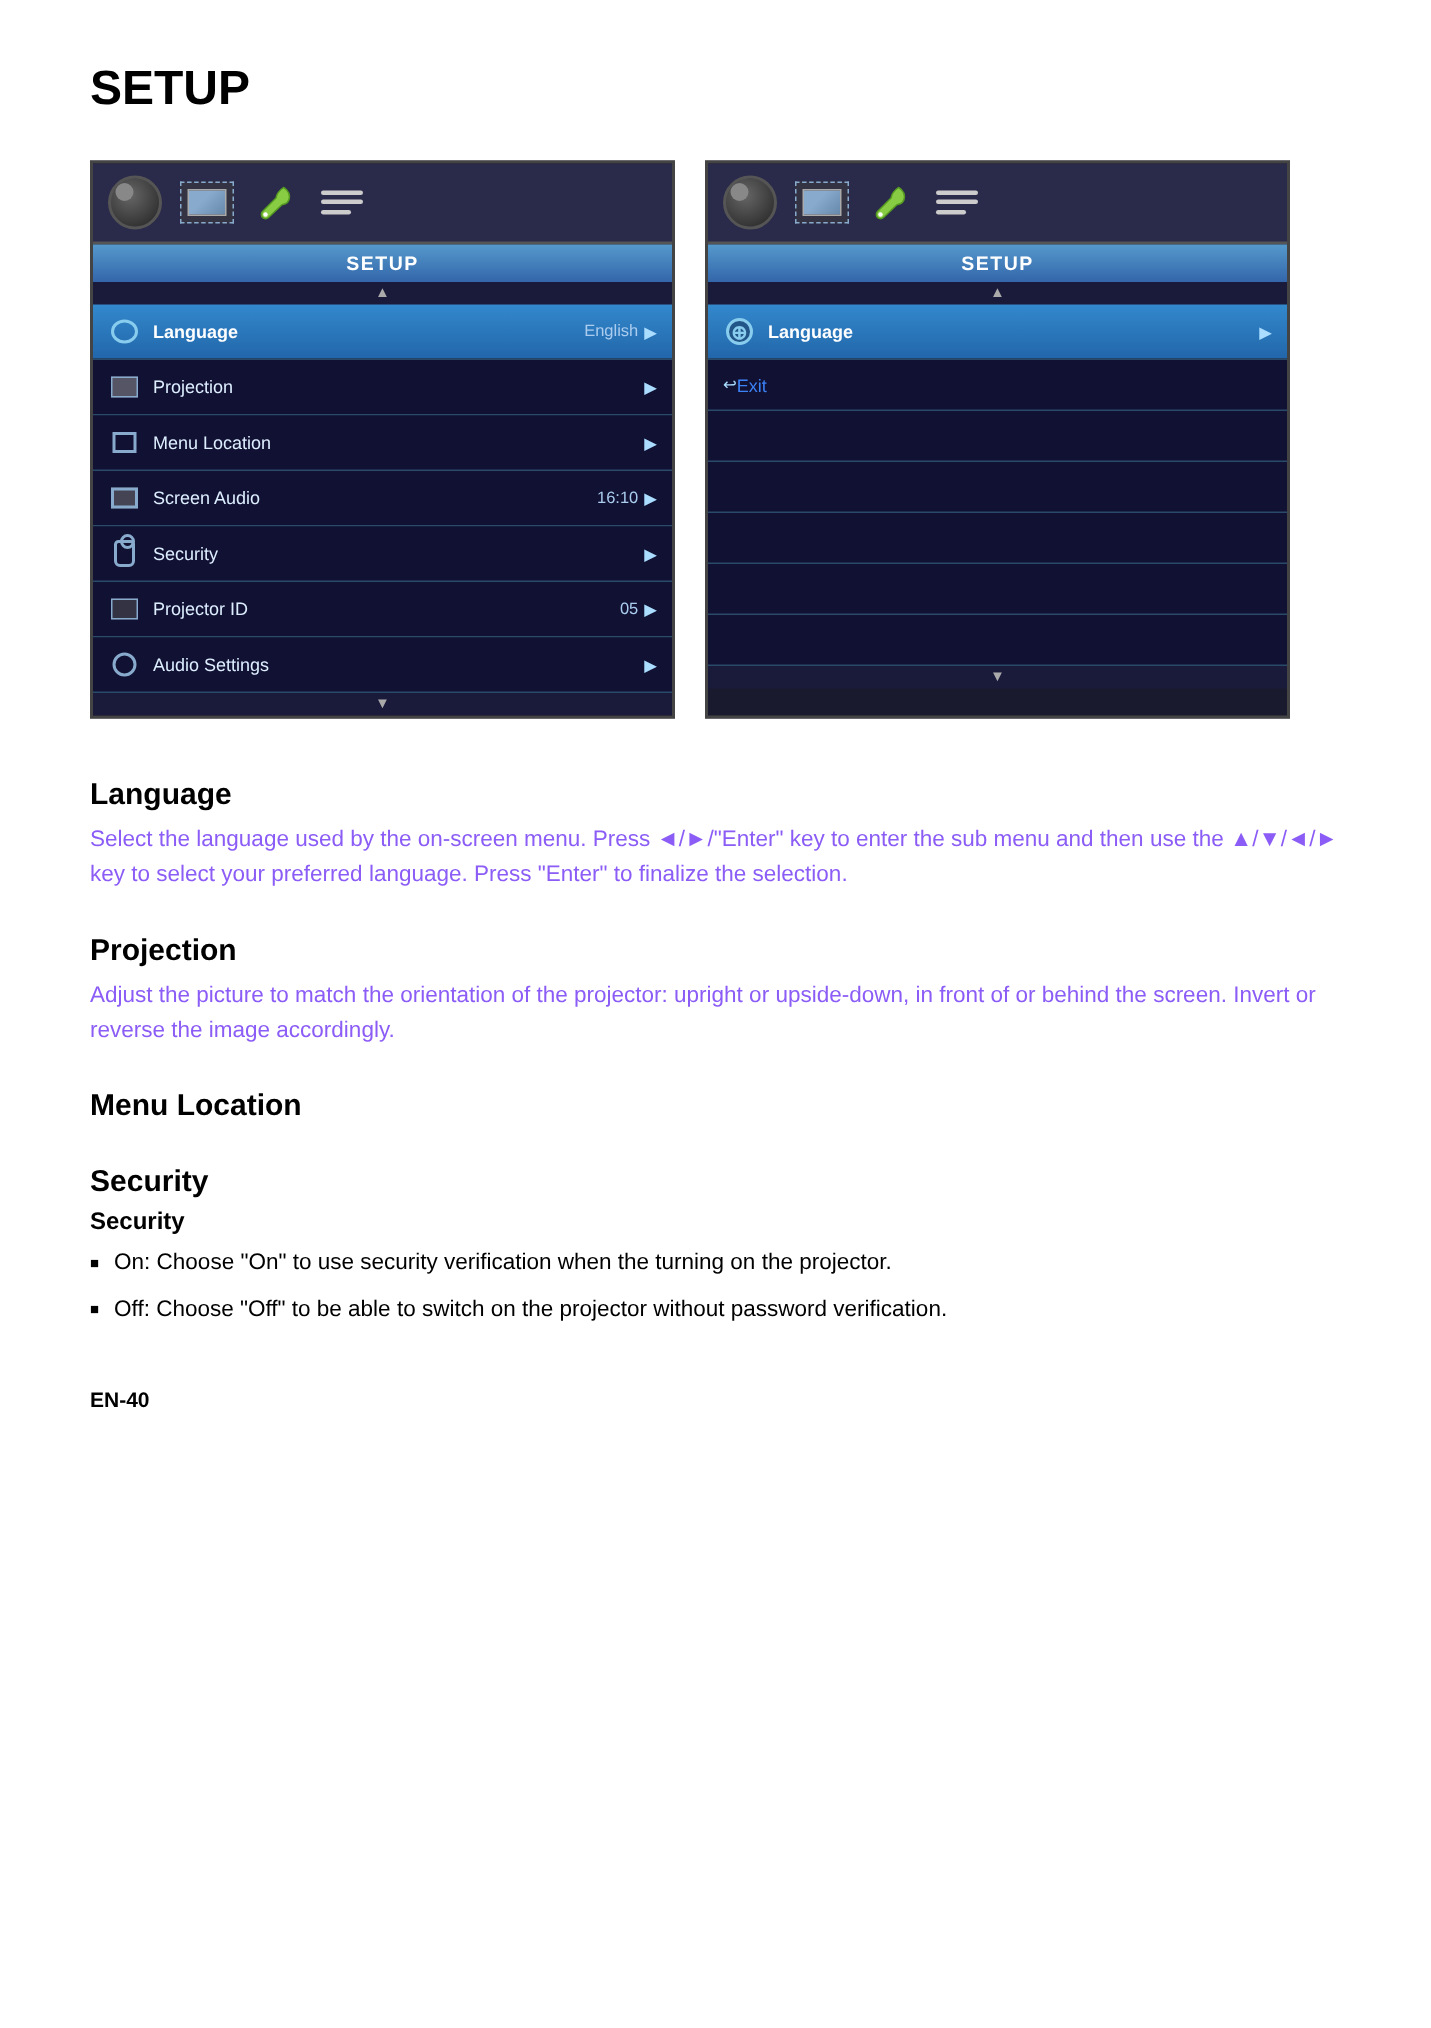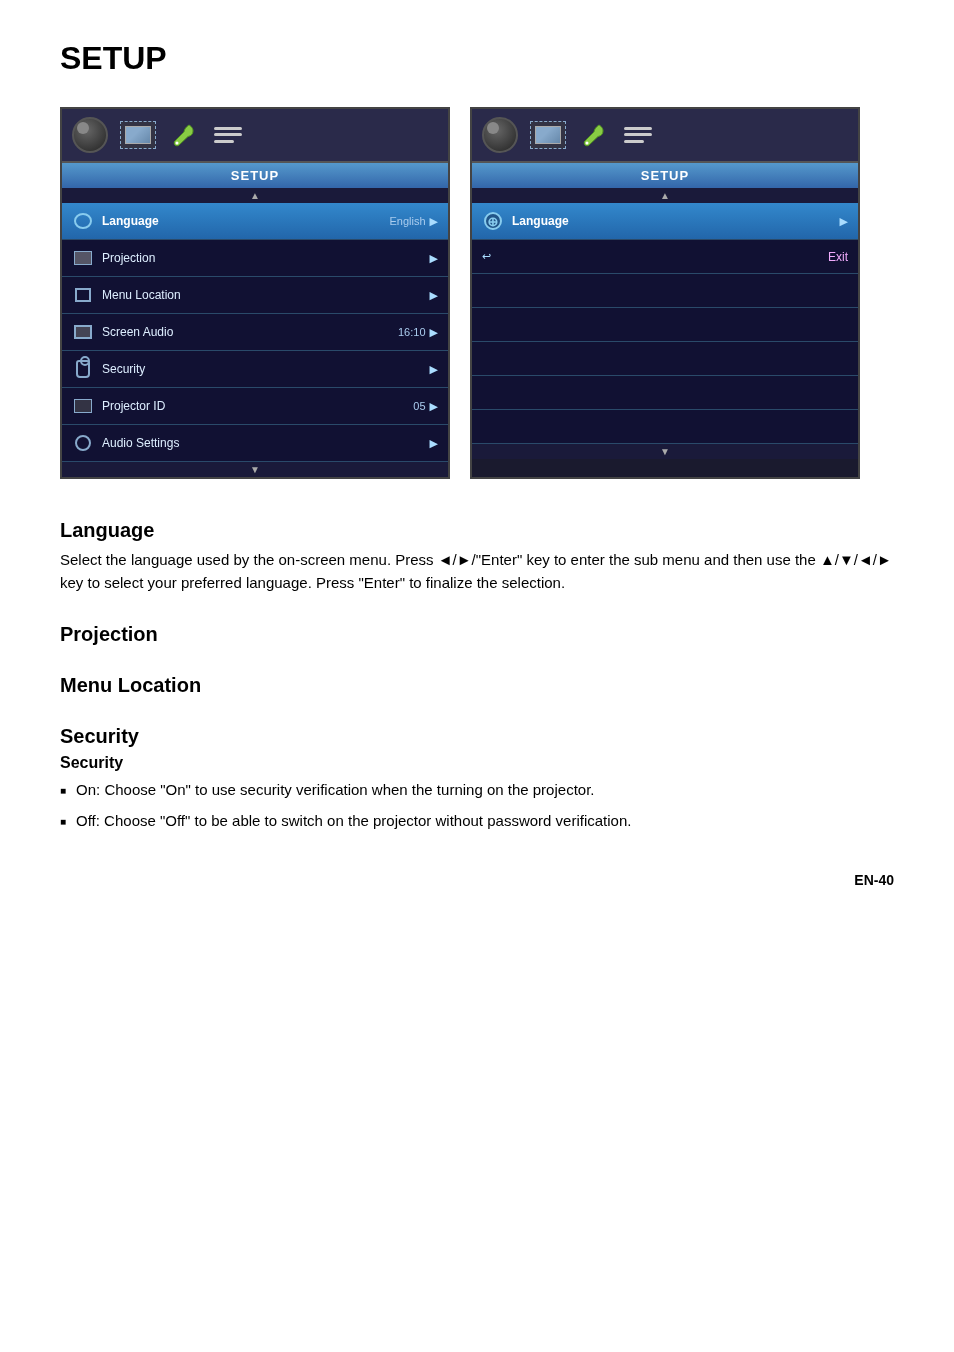--- a/index.html
+++ b/index.html
@@ -183,21 +183,21 @@
       margin-bottom: 6px;
     }
     .section-subtitle {
       font-size: 16px;
       font-weight: bold;
       margin-bottom: 6px;
     }
     .section-text {
       font-size: 15px;
       line-height: 1.55;
-      color: #000000;
+      color: #8b5cf6;
     }
 
     .bullet-list {
       list-style: none;
       padding: 0;
       margin-top: 6px;
     }
     .bullet-list li {
       display: flex;
       align-items: flex-start;
@@ -210,21 +210,20 @@
       content: '■';
       font-size: 10px;
       margin-top: 5px;
       flex-shrink: 0;
     }
 
     .page-number {
       font-weight: bold;
       font-size: 14px;
       margin-top: 40px;
-      text-align: right;
     }
 
     
     .icon-lang {
       width: 18px; height: 16px;
       border-radius: 50%;
       border: 2px solid #88ccee;
       position: relative;
     }
     .icon-proj {
@@ -393,41 +392,42 @@
     <div class="menu-row highlighted">
       <div class="row-icon">
         <div class="icon-advanced">⊕</div>
       </div>
       <span class="row-label">Language</span>
       <span class="arrow-right">▶</span>
     </div>
 
     <div class="menu-row exit-row">
       <span class="arrow-left-exit">↩</span>
-      <span class="row-label" style="color:#f0abfc; font-size:12px; text-align:right;">Exit</span>
+      <span class="row-label" style="color:#3b82f6; font-size:12px; text-align:left;">Exit</span>
     </div>
 
     <div class="menu-row"></div>
     <div class="menu-row"></div>
     <div class="menu-row"></div>
     <div class="menu-row"></div>
     <div class="menu-row"></div>
 
     <div class="scroll-arrow-down">▼</div>
   </div>
 
 </div>
 
 <div class="section">
   <h2 class="section-title">Language</h2>
   <p class="section-text">Select the language used by the on-screen menu. Press ◄/►/"Enter" key to enter the sub menu and then use the ▲/▼/◄/► key to select your preferred language. Press "Enter" to finalize the selection.</p>
 </div>
 
 <div class="section">
   <h2 class="section-title">Projection</h2>
+  <p class="section-text">Adjust the picture to match the orientation of the projector: upright or upside-down, in front of or behind the screen. Invert or reverse the image accordingly.</p>
 </div>
 
 <div class="section">
   <h2 class="section-title">Menu Location</h2>
 </div>
 
 <div class="section">
 </div>
 
 <div class="section">

